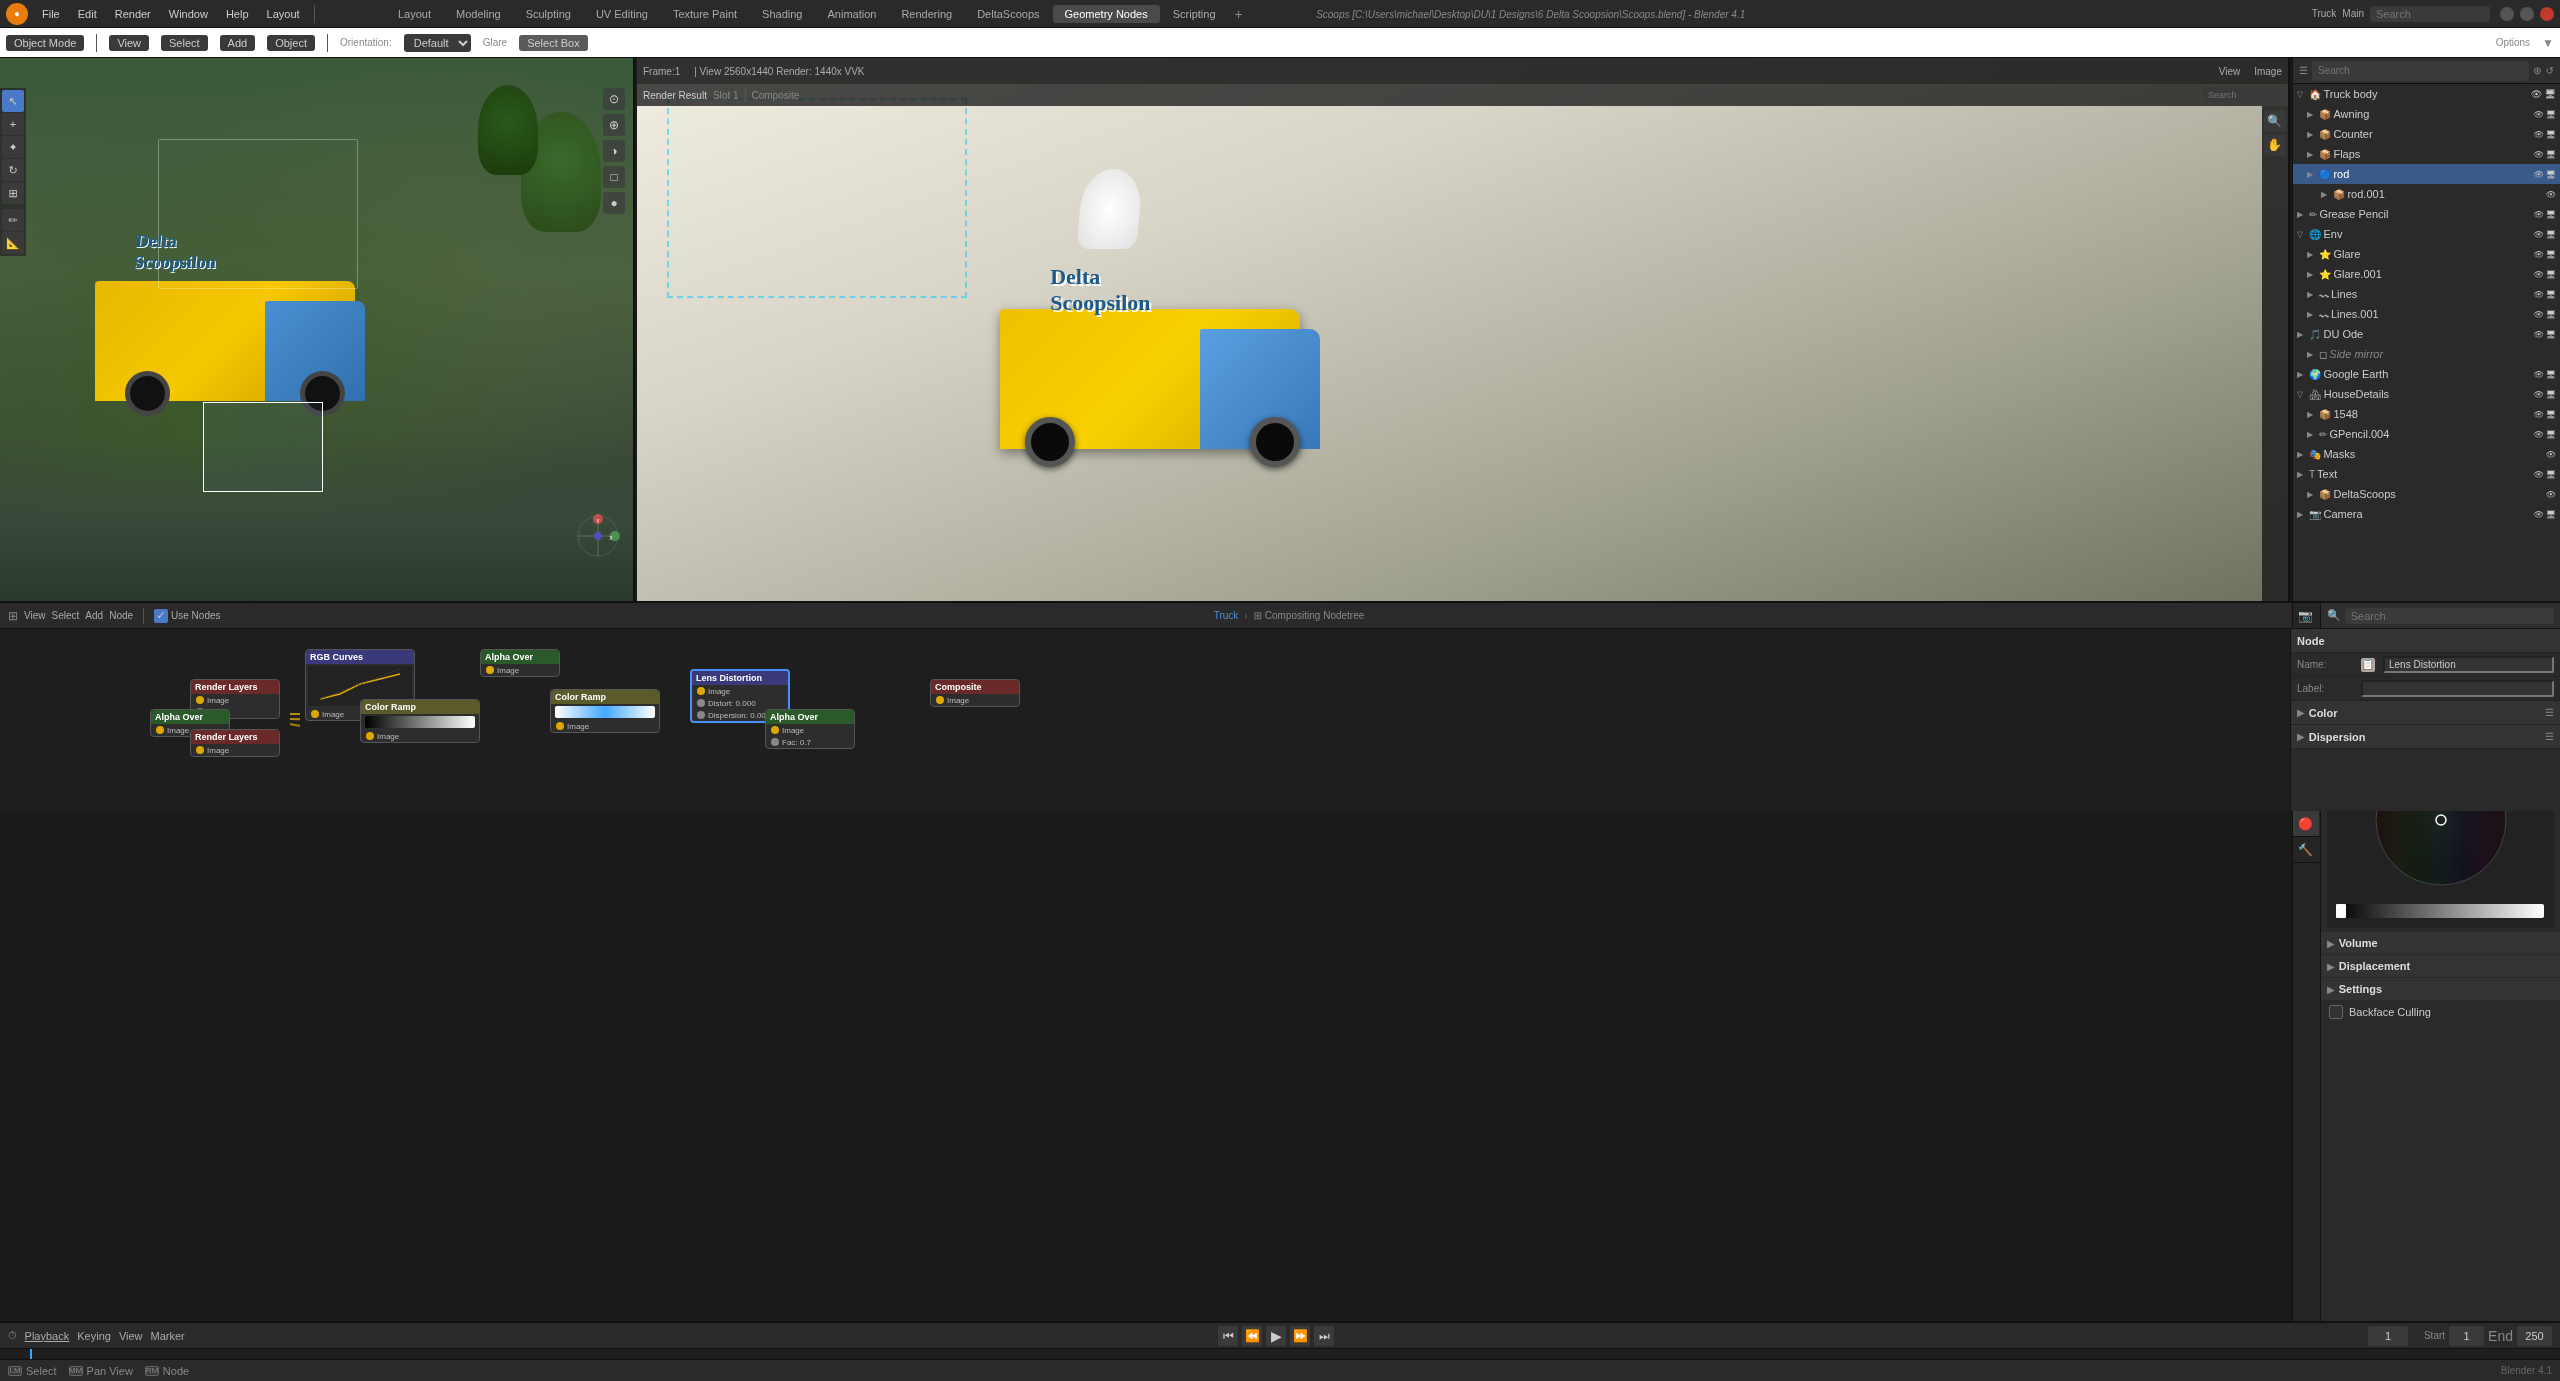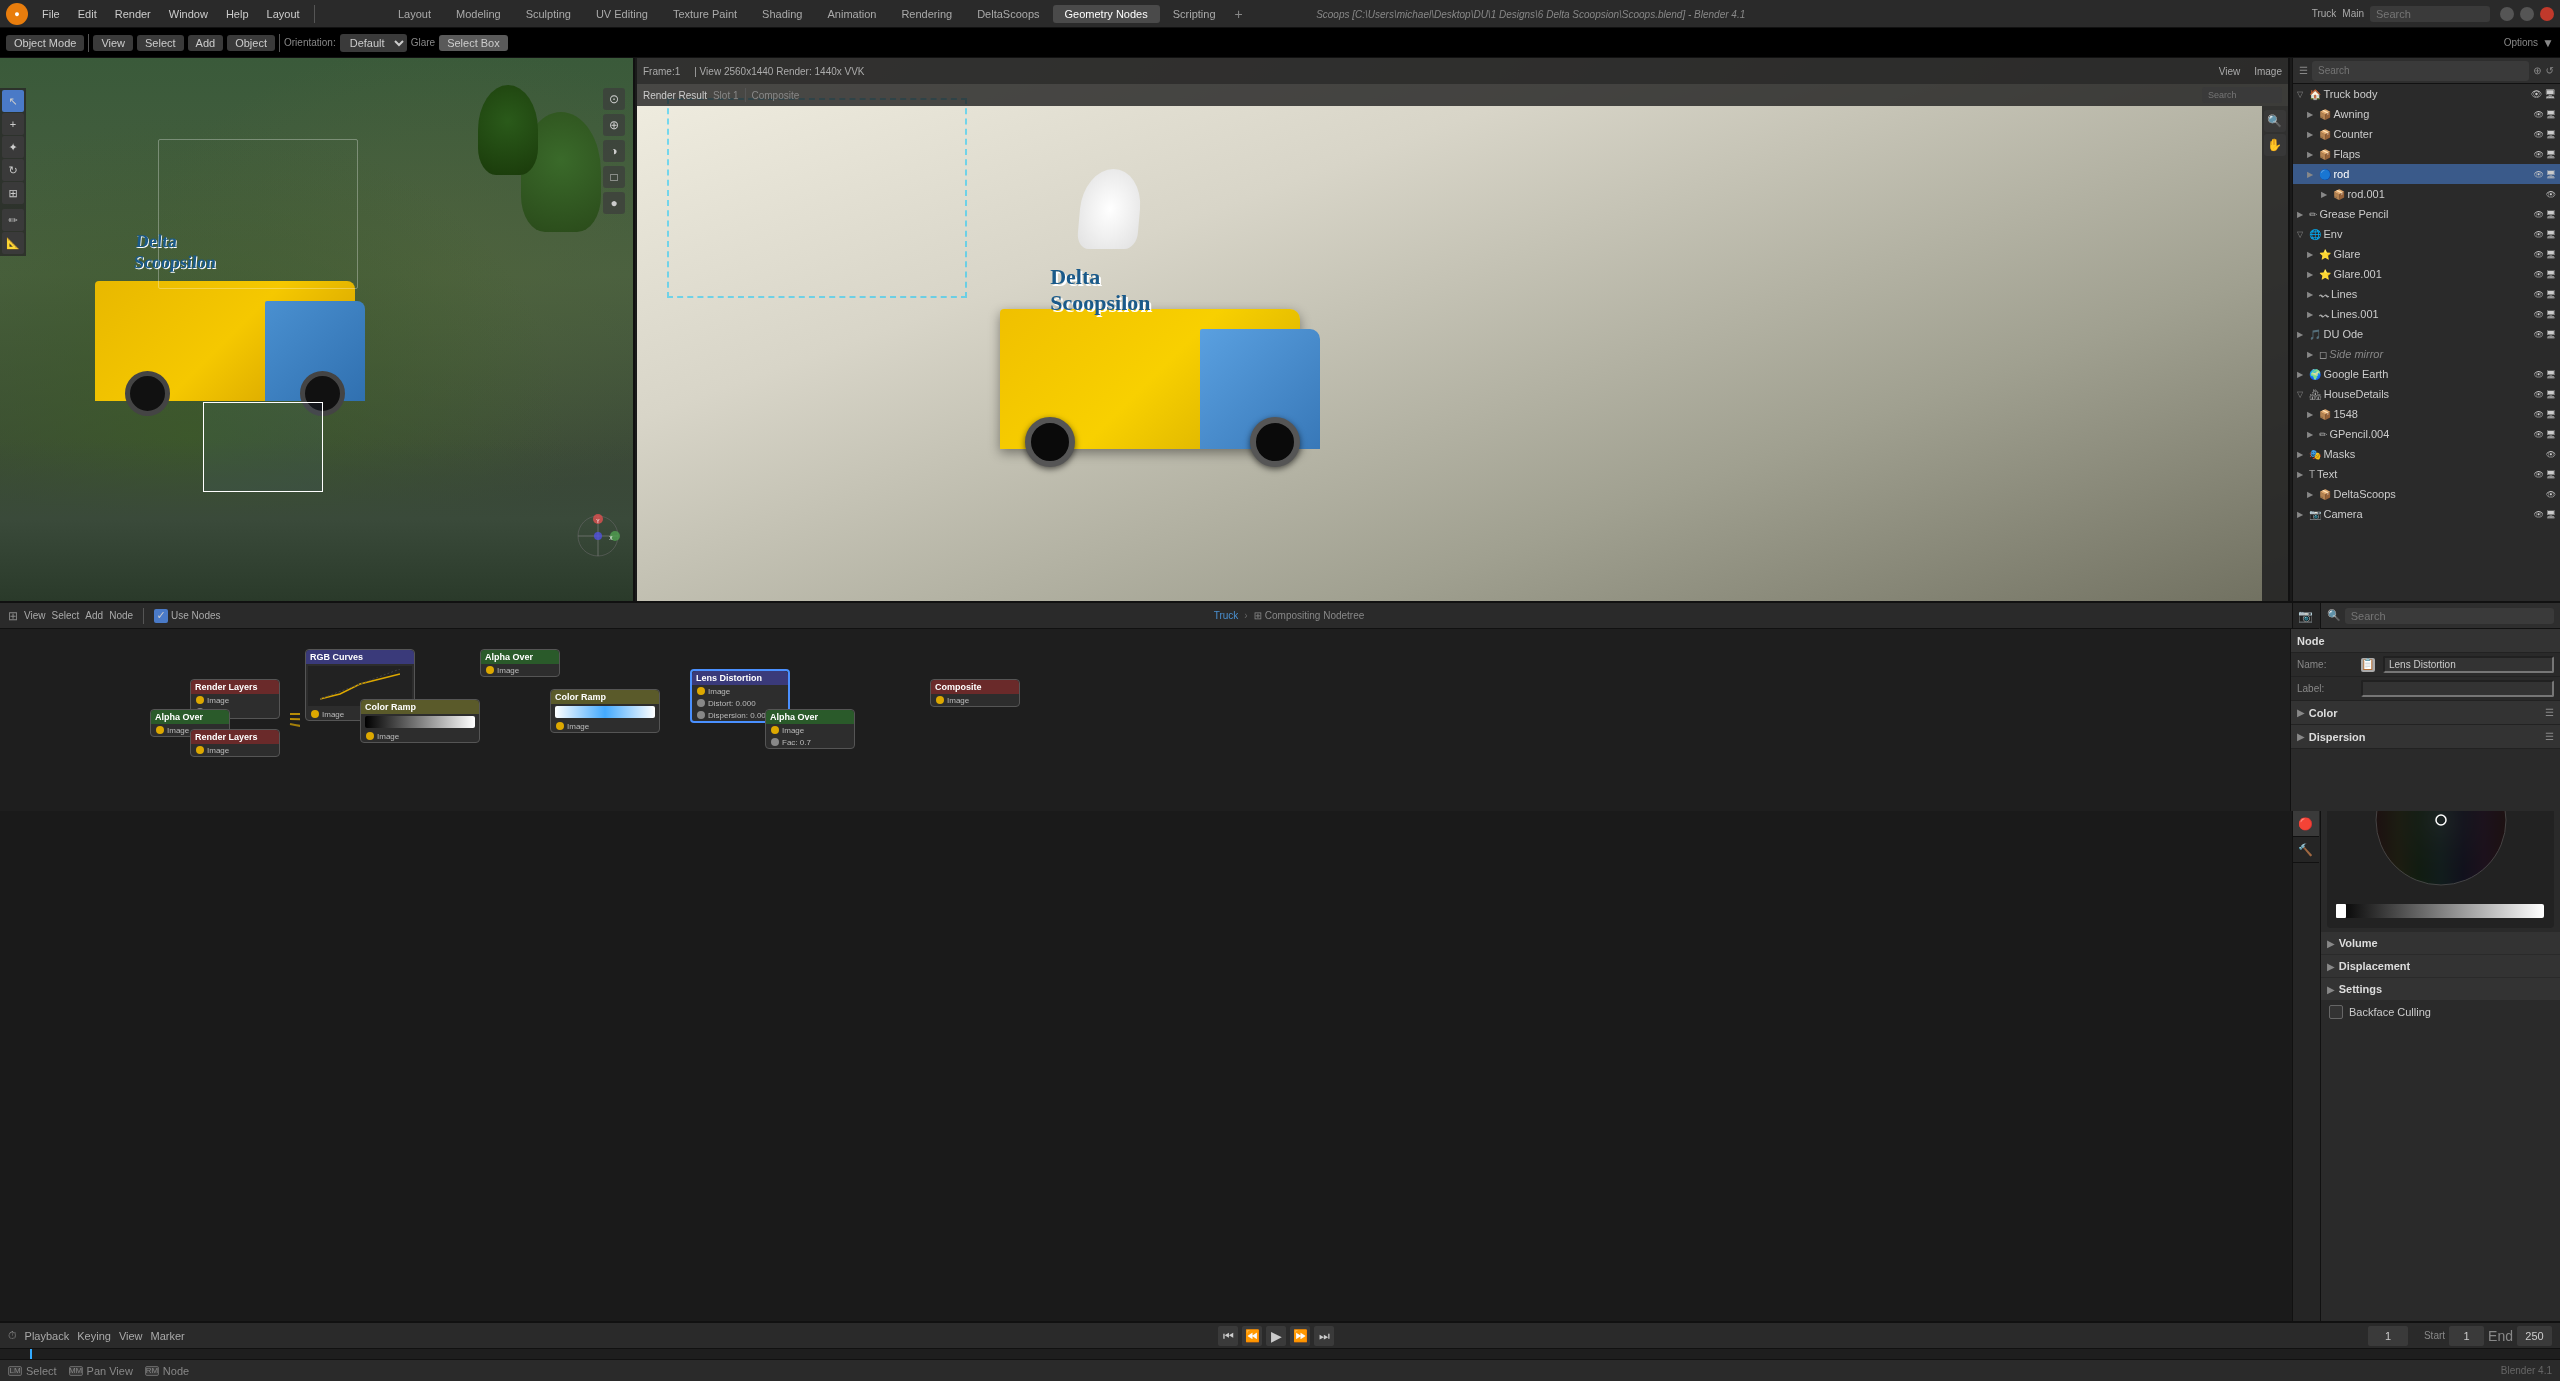--- a/index.html
+++ b/index.html
@@ -68,25 +68,25 @@
       width: 14px; height: 14px;
       border-radius: 50%;
       cursor: pointer;
     }
 
     
     .second-toolbar {
       position: absolute;
       top: 28px; left: 0; right: 0;
       height: 30px;
-      background: #000000;
+      background: #ffffff;
       display: flex;
       align-items: center;
       padding: 0 6px;
-      gap: 4px;
+      gap: 12px;
       border-bottom: 1px solid #111;
       z-index: 99;
     }
     .toolbar-btn {
       padding: 2px 8px;
       background: #3a3a3a;
       border: none;
       color: #ccc;
       font-size: 11px;
       border-radius: 3px;
@@ -1072,21 +1072,21 @@
       <div style="display:flex;align-items:center;padding:2px 8px;height:22px;gap:6px;">
         <div style="width:14px;height:14px;background:#333;border:1px solid #666;border-radius:2px;"></div>
         <span style="font-size:11px;color:#ccc;">Backface Culling</span>
       </div>
     </div>
   </div>
 
   <div class="timeline">
     <div class="timeline-header">
       <span style="font-size:11px;color:#888;cursor:pointer;">⏱</span>
-      <span style="font-size:11px;color:#aaa;cursor:pointer;">Playback</span>
+      <span style="font-size:11px;color:#aaa;cursor:pointer;text-decoration:underline;">Playback</span>
       <span style="font-size:11px;color:#aaa;cursor:pointer;">Keying</span>
       <span style="font-size:11px;color:#aaa;cursor:pointer;">View</span>
       <span style="font-size:11px;color:#aaa;cursor:pointer;">Marker</span>
       <div style="flex:1;"></div>
 
       <div style="display:flex;align-items:center;gap:4px;">
         <button style="background:#3a3a3a;border:none;color:#ccc;width:20px;height:20px;border-radius:2px;cursor:pointer;font-size:12px;">⏮</button>
         <button style="background:#3a3a3a;border:none;color:#ccc;width:20px;height:20px;border-radius:2px;cursor:pointer;font-size:12px;">⏪</button>
         <button style="background:#3a3a3a;border:none;color:#ccc;width:20px;height:20px;border-radius:2px;cursor:pointer;font-size:14px;">▶</button>
         <button style="background:#3a3a3a;border:none;color:#ccc;width:20px;height:20px;border-radius:2px;cursor:pointer;font-size:12px;">⏩</button>

